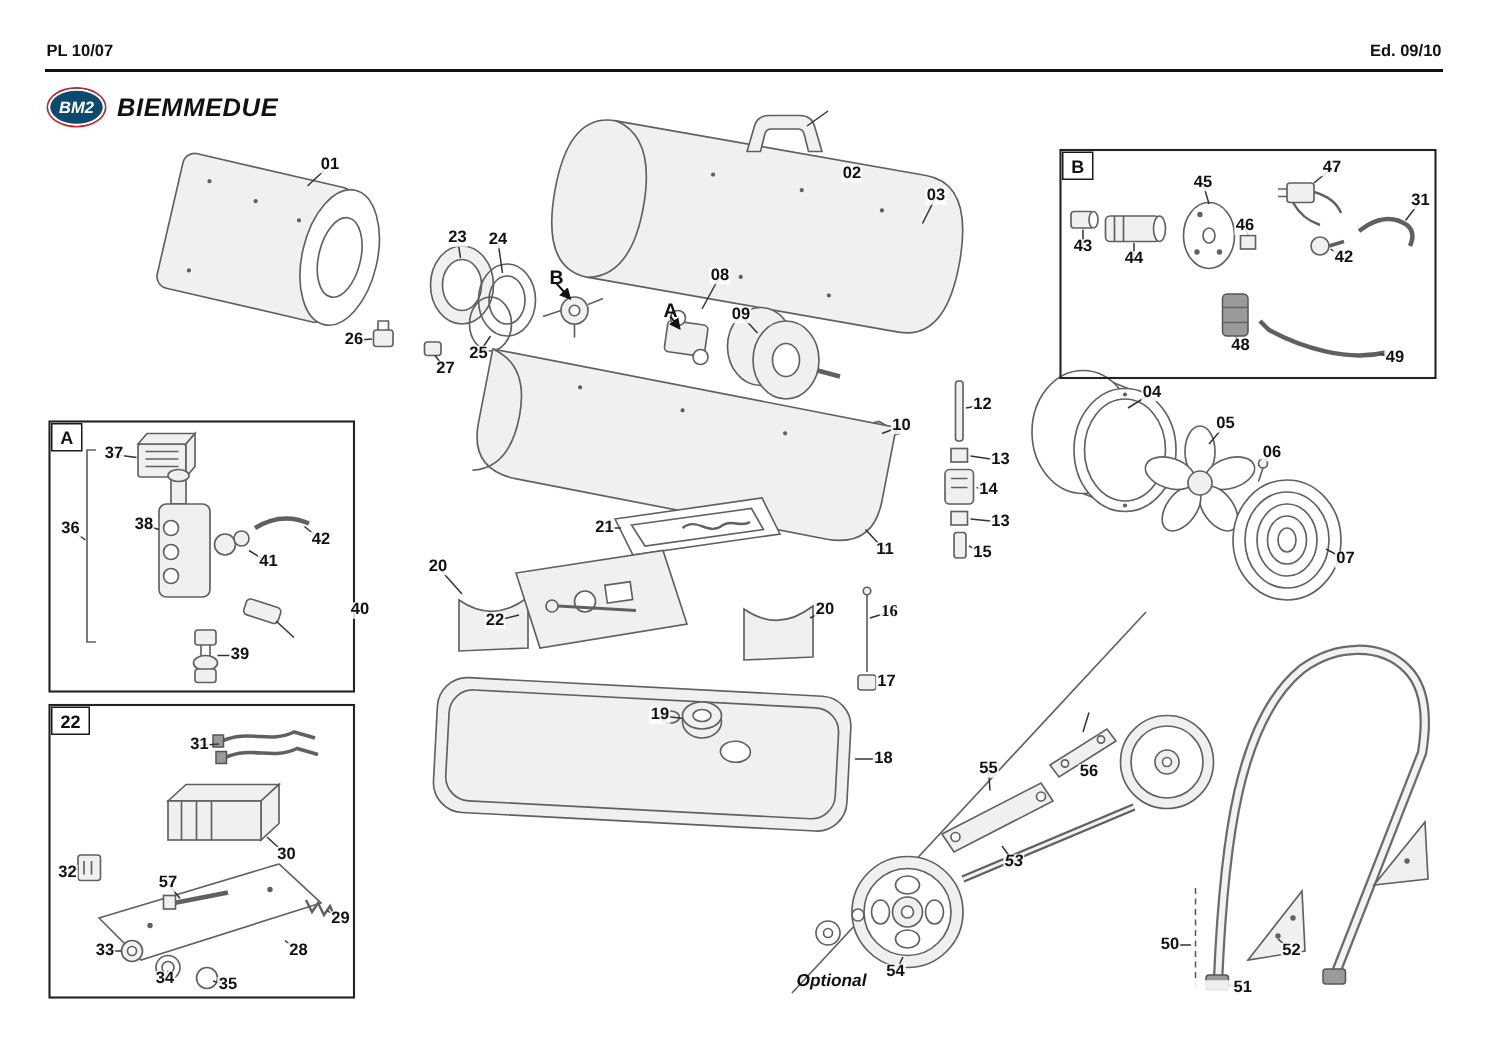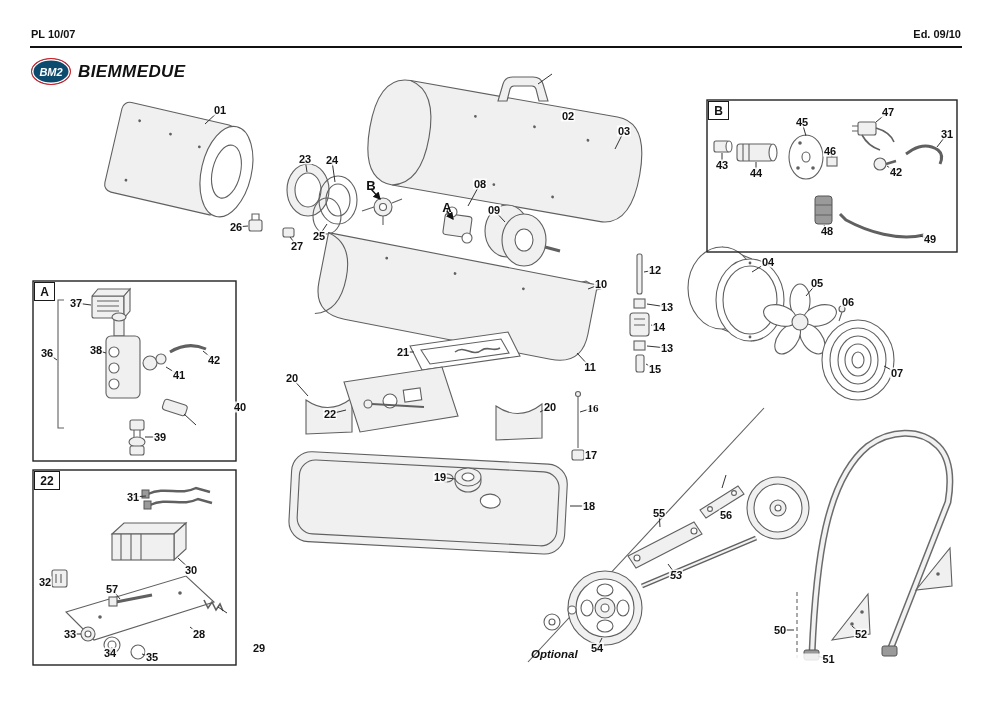--- a/index.html
+++ b/index.html
@@ -419,21 +419,21 @@
       <div class="callout" style="left: 47px; top: 353px;">36</div>
       <div class="callout" style="left: 96px; top: 350px;">38</div>
       <div class="callout" style="left: 179px; top: 375px;">41</div>
       <div class="callout" style="left: 214px; top: 360px;">42</div>
       <div class="callout" style="left: 196px; top: 407px; margin-left: 44px;">40</div>
       <div class="callout" style="left: 160px; top: 437px;">39</div>
       <div class="callout" style="left: 133px; top: 497px;">31</div>
       <div class="callout" style="left: 191px; top: 570px;">30</div>
       <div class="callout" style="left: 45px; top: 582px;">32</div>
       <div class="callout" style="left: 112px; top: 589px;">57</div>
-      <div class="callout" style="left: 227px; top: 648px; margin-left: 32px;">29</div>
+      <div class="callout" style="left: 227px; top: 613px;">29</div>
       <div class="callout" style="left: 70px; top: 634px;">33</div>
       <div class="callout" style="left: 110px; top: 653px;">34</div>
       <div class="callout" style="left: 152px; top: 657px;">35</div>
       <div class="callout" style="left: 199px; top: 634px;">28</div>
       <div class="callout" style="left: 726px; top: 475px; margin-top: 40px;">56</div>
       <div class="callout" style="left: 659px; top: 513px;">55</div>
       <div class="callout" style="left: 676px; top: 575px; font-style: italic;">53</div>
       <div class="callout" style="left: 597px; top: 648px;">54</div>
       <div class="callout" style="left: 780px; top: 630px;">50</div>
       <div class="callout" style="left: 861px; top: 634px;">52</div>

